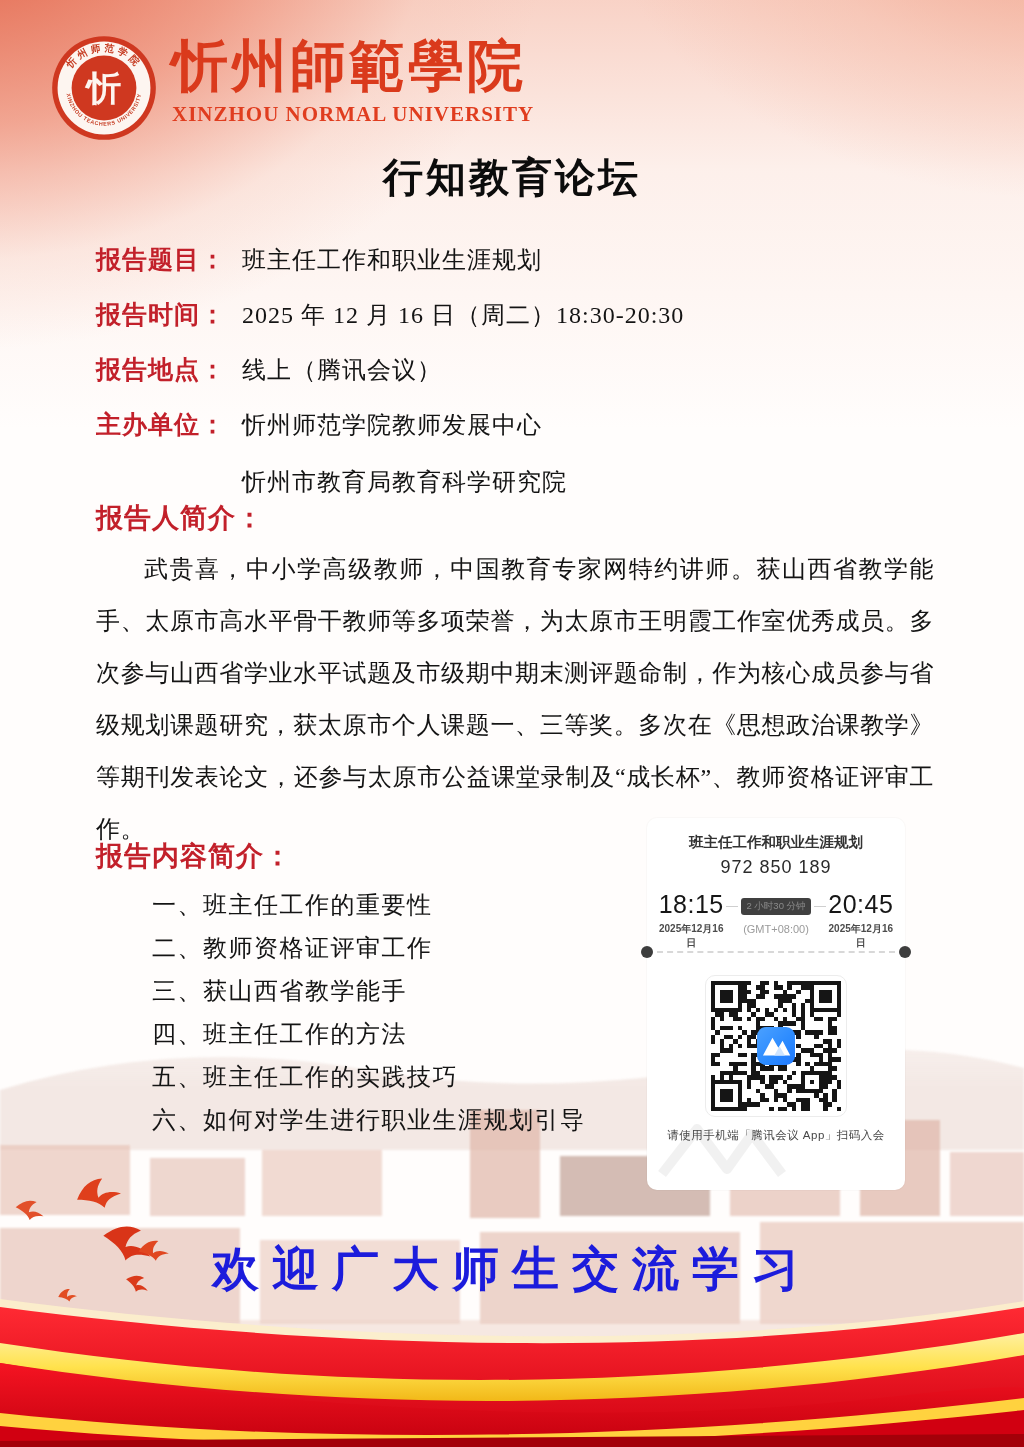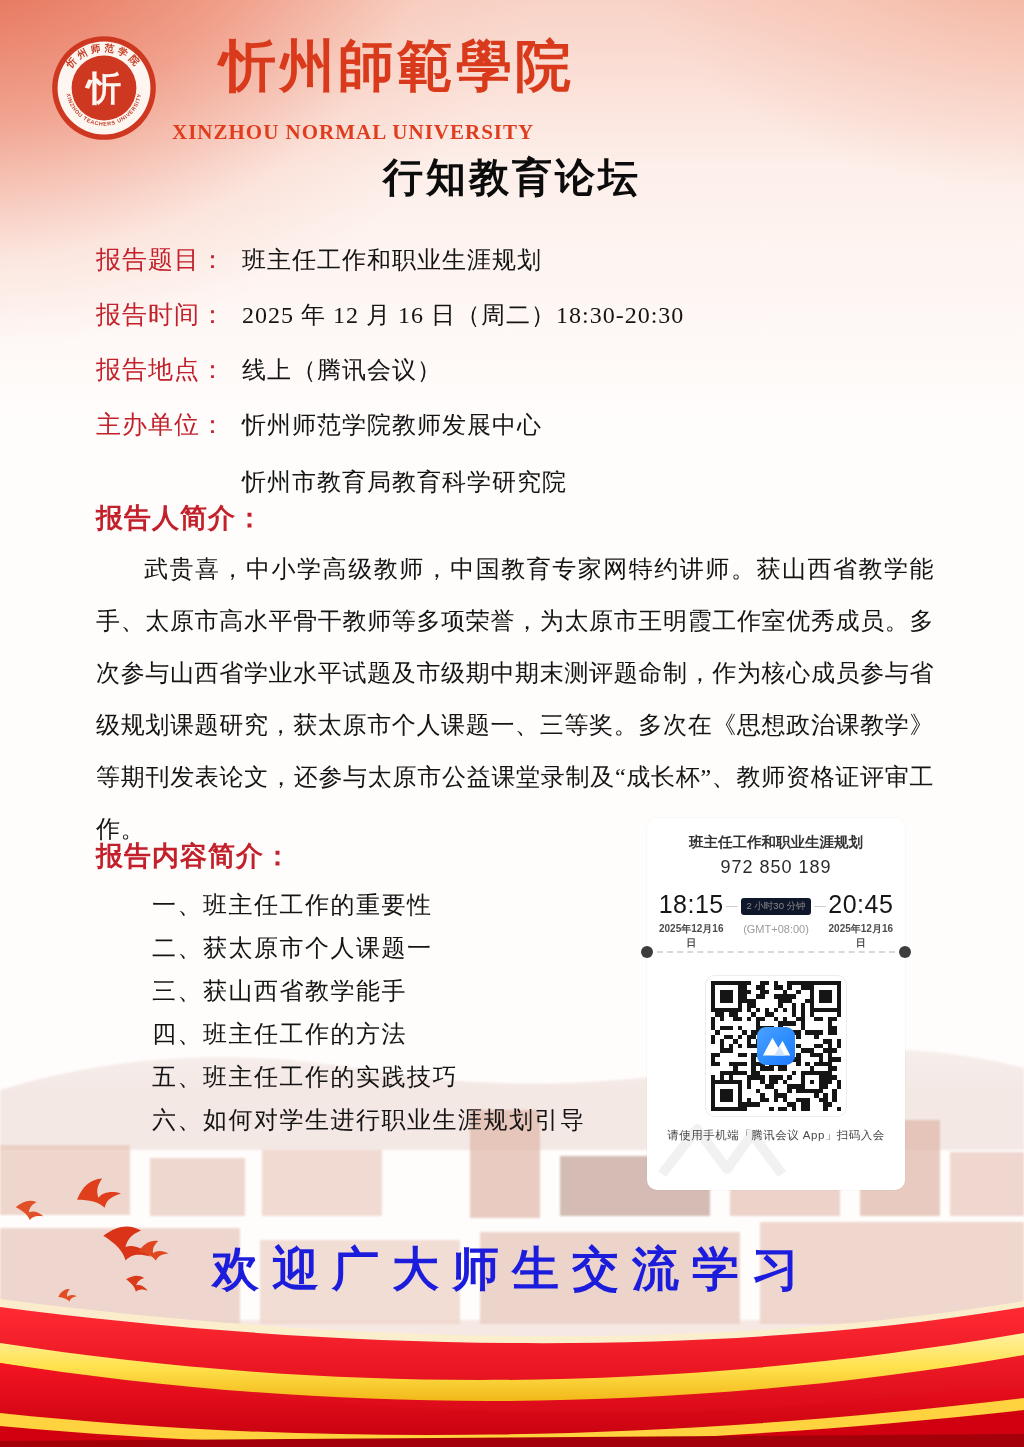--- a/index.html
+++ b/index.html
@@ -19,29 +19,29 @@
     position:absolute; left:0; top:960px; width:1024px; height:487px;
     opacity:.45; filter:blur(1.2px);
     -webkit-mask-image:linear-gradient(180deg, transparent 0, #000 26%, #000 100%);
             mask-image:linear-gradient(180deg, transparent 0, #000 26%, #000 100%);
   }
 
   
   .header { position:absolute; left:50px; top:34px; display:flex; align-items:flex-start; }
   .logo-wrap { width:108px; height:108px; }
   .uni-text { margin-left:14px; }
-  .uni-zh { font-family:"Liberation Serif","DejaVu Serif",serif; font-weight:bold; color:#da3a1c; font-size:56px; line-height:64px; letter-spacing:3px;margin-left:48px; }
-  .uni-en { font-family:"Liberation Serif","DejaVu Serif",serif; font-weight:bold; color:#e03d1f; font-size:21px; letter-spacing:1px; margin-top:22px; }
+  .uni-zh { font-family:"Liberation Serif","DejaVu Serif",serif; font-weight:bold; color:#da3a1c; font-size:56px; line-height:64px; letter-spacing:3px; }
+  .uni-en { font-family:"Liberation Serif","DejaVu Serif",serif; font-weight:bold; color:#e03d1f; font-size:21px; letter-spacing:1px; margin-top:4px; }
 
   .main-title { position:absolute; left:0; right:0; top:150px; text-align:center;
     font-size:40px; font-weight:bold; color:#0c0c0c; letter-spacing:3px; }
 
   
   .row { position:absolute; left:96px; right:90px; display:flex; align-items:baseline; }
-  .row-label { flex:0 0 146px; color:#c2202a; font-weight:normal; font-size:25px; letter-spacing:1px; white-space:nowrap; }
+  .row-label { flex:0 0 146px; color:#c2202a; font-weight:bold; font-size:25px; letter-spacing:1px; white-space:nowrap; }
   .row-value { font-family:"Liberation Serif","DejaVu Serif",serif; color:#141414; font-size:24px; letter-spacing:1px; }
   .sec-heading { position:absolute; left:96px; color:#c2202a; font-weight:bold; font-size:27px; letter-spacing:1px; }
 
   .bio { position:absolute; left:96px; width:838px; top:543px;
     font-family:Liberation Serif, serif; color:#141414;
     font-size:24px; line-height:52px; text-align:justify; text-indent:2em; letter-spacing:0.5px; }
 
   .toc { position:absolute; left:152px; top:884px; list-style:none; }
   .toc li { font-family:"Liberation Serif","DejaVu Serif",serif; color:#141414; font-size:24px; line-height:43px; letter-spacing:1.5px; }
 
@@ -50,21 +50,21 @@
     background:#ffffff; border-radius:10px; box-shadow:0 0 0 1px rgba(0,0,0,0.02); }
   .mc-title { position:absolute; top:15px; left:0; right:0; text-align:center; font-size:14.5px; font-weight:bold; color:#333; }
   .mc-id { position:absolute; top:39px; left:0; right:0; text-align:center; font-size:18px; color:#2b2b2b; letter-spacing:1px; }
   .mc-times { position:absolute; top:72px; left:9px; right:9px; display:flex; justify-content:flex-end; }
   .mc-t-col { text-align:center; }
   .mc-time { font-size:25px; color:#161616; font-weight:500; letter-spacing:0.5px; }
   .mc-date { font-size:10px; color:#4c4c4c; margin-top:3px; font-weight:bold; }
   .mc-mid { text-align:center; padding-top:8px; }
   .mc-pill-row { display:flex; align-items:center; justify-content:center; }
   .mc-dash { width:12px; height:1px; background:#cfcfcf; }
-  .mc-pill { background:#0f172a; color:#8a8a8a; font-size:9.5px; border-radius:3px; padding:2px 5px; margin:0 3px; white-space:nowrap; }
+  .mc-pill { background:#404040; color:#8a8a8a; font-size:9.5px; border-radius:3px; padding:2px 5px; margin:0 3px; white-space:nowrap; }
   .mc-gmt { font-size:11px; color:#9b9b9b; margin-top:8px; }
   .mc-divider { position:absolute; top:133px; left:10px; right:10px; border-top:2px dashed #d8d8d8; }
   .mc-notch { position:absolute; width:12px; height:12px; border-radius:50%; background:#3d3d3d; top:128px; }
   .mc-notch.l { left:-6px; } .mc-notch.r { right:-6px; }
   .qr-wrap { position:absolute; top:157px; left:50%; transform:translateX(-50%);
     width:142px; height:142px; background:#fff; border:1px solid #ececec; border-radius:10px; padding:5px; }
   .qr-wrap svg { display:block; width:130px; height:130px; }
   .qr-logo { position:absolute; left:50%; top:50%; transform:translate(-50%,-50%);
     width:38px; height:38px; border-radius:9px;
     background:linear-gradient(135deg,#4ba1ff 0%, #2d8cff 55%, #1f79ff 100%);
@@ -155,21 +155,21 @@
       <span style="display:block; margin-top:25px">忻州市教育局教育科学研究院</span>
     </span>
   </div>
 
   <div class="sec-heading" style="top:500px">报告人简介：</div>
   <p class="bio">武贵喜，中小学高级教师，中国教育专家网特约讲师。获山西省教学能手、太原市高水平骨干教师等多项荣誉，为太原市王明霞工作室优秀成员。多次参与山西省学业水平试题及市级期中期末测评题命制，作为核心成员参与省级规划课题研究，获太原市个人课题一、三等奖。多次在《思想政治课教学》等期刊发表论文，还参与太原市公益课堂录制及“成长杯”、教师资格证评审工作。</p>
 
   <div class="sec-heading" style="top:838px">报告内容简介：</div>
   <ul class="toc">
     <li>一、班主任工作的重要性</li>
-    <li>二、获太原市个人课题一</li>
+    <li>二、教师资格证评审工作</li>
     <li>三、获山西省教学能手</li>
     <li>四、班主任工作的方法</li>
     <li>五、班主任工作的实践技巧</li>
     <li>六、如何对学生进行职业生涯规划引导</li>
   </ul>
 
 
   <div class="meeting-card">
     <div class="mc-title">班主任工作和职业生涯规划</div>
     <div class="mc-id">972 850 189</div>

